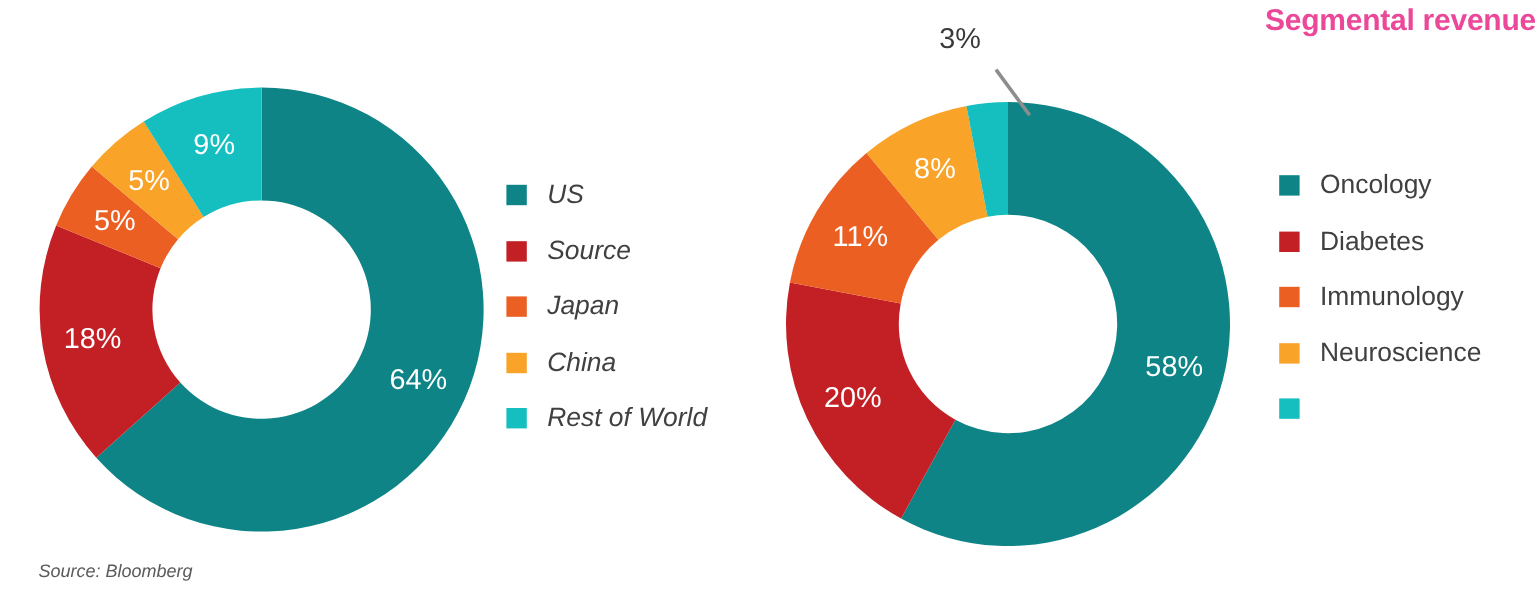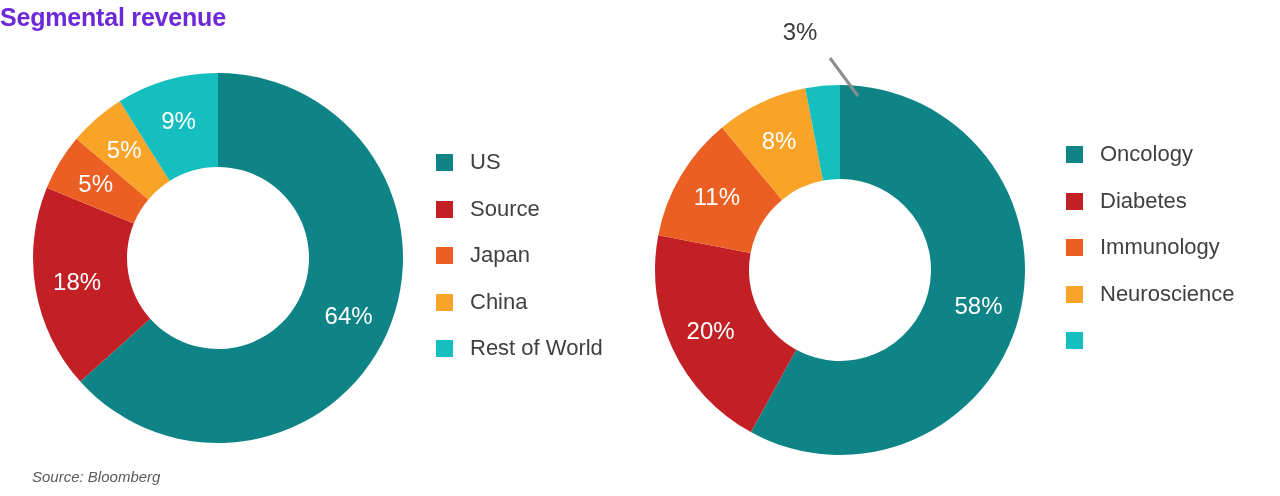--- a/index.html
+++ b/index.html
@@ -14,24 +14,24 @@
     overflow: hidden;
     font-family: "Liberation Sans", sans-serif;
     -webkit-font-smoothing: antialiased;
   }
 
   #chart-title {
     position: absolute;
     top: 3px;
     left: 0;
     width: 1280px;
-    text-align: left;
+    text-align: right;
     font-size: 25px;
     font-weight: bold;
-    color: #6d28d9;
+    color: #ec4899;
     letter-spacing: -0.2px;
   }
 
   .donut-panel {
     position: absolute;
     top: 0;
     height: 496px;
   }
   #panel-left  { left: 0px;   width: 650px; }
   #panel-right { left: 630px; width: 650px; }
@@ -50,21 +50,21 @@
   }
   .leader-line {
     stroke: #8d8d8d;
     stroke-width: 3;
     fill: none;
   }
 
   .legend {
     position: absolute;
   }
-  #legend-left  { left: 436px; top: 148px; }
+  #legend-left  { left: 422px; top: 148px; font-style: italic; }
   #legend-right { left: 1066px; top: 140px; }
 
   .legend-item {
     display: flex;
     align-items: flex-start;
     margin-bottom: 18px;
   }
   .legend-swatch {
     width: 17px;
     height: 17px;

